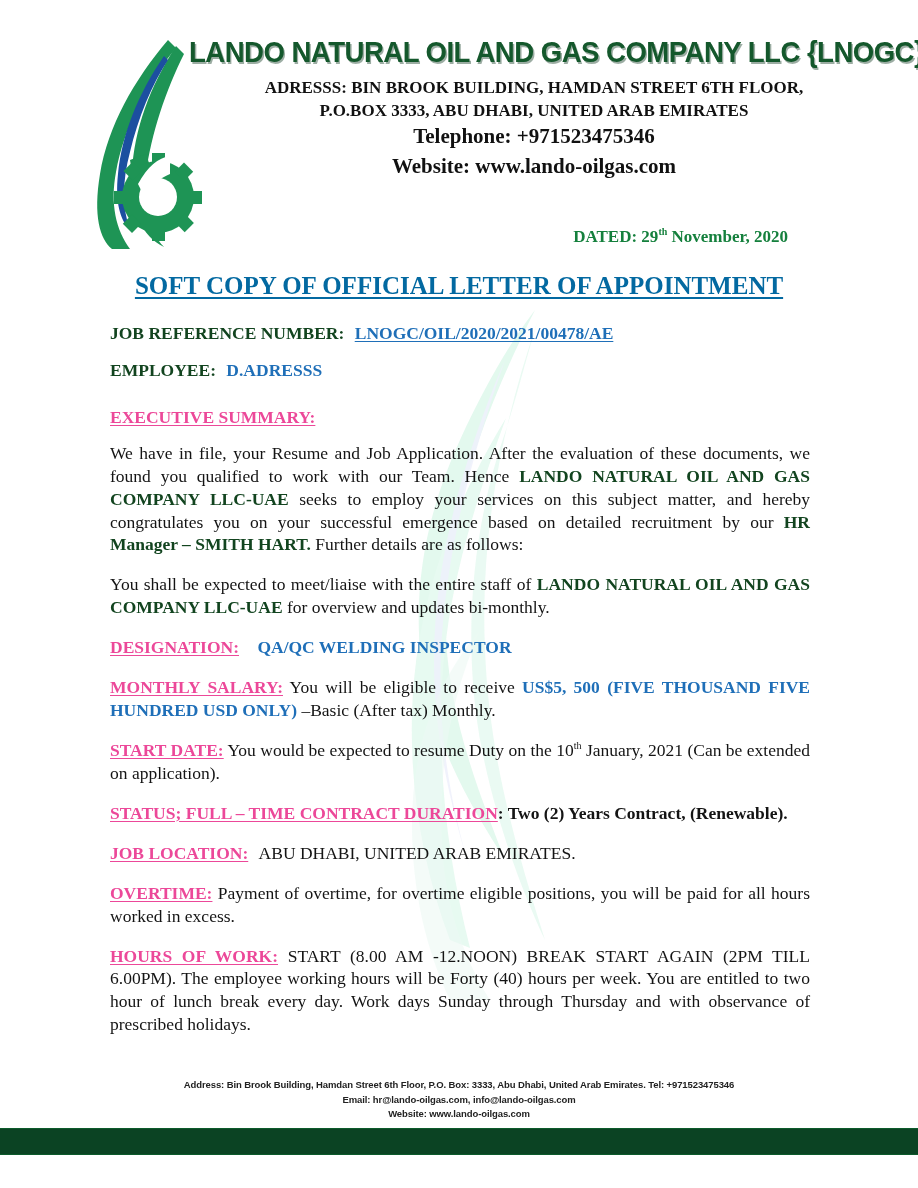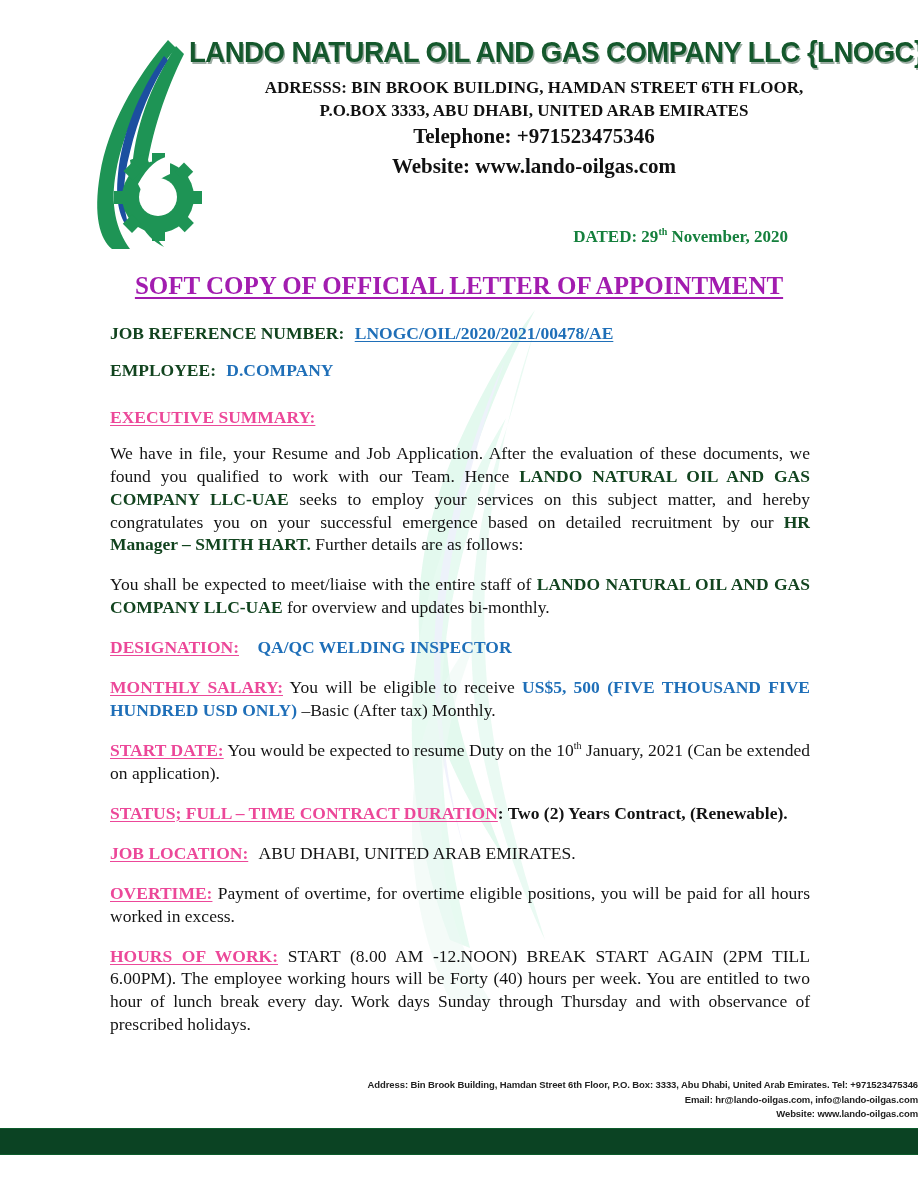--- a/index.html
+++ b/index.html
@@ -97,21 +97,21 @@
 
   .doc-title {
     position: absolute;
     left: 0;
     top: 272px;
     width: 918px;
     text-align: center;
     font-family: "Liberation Serif", serif;
     font-weight: bold;
     font-size: 25px;
-    color: #a21caf;
+    color: #0369a1;
     text-decoration: underline;
     text-underline-offset: 3px;
     z-index: 3;
   }
 
   
   .body-wrap {
     position: absolute;
     left: 110px;
     top: 322px;
@@ -168,21 +168,21 @@
     width: 918px;
     text-align: center;
     font-family: "Liberation Sans Narrow", "Liberation Sans", sans-serif;
     font-weight: bold;
     font-size: 9.5px;
     line-height: 1.55;
     color: #222222;
     letter-spacing: -0.1px;
     z-index: 3;
   }
-  .footer-text div { white-space: nowrap; text-align: right; }
+  .footer-text div { white-space: nowrap; }
 
   .footer-bar {
     position: absolute;
     left: 0;
     top: 1128px;
     width: 918px;
     height: 25px;
     background: #0b4323;
     border-top: 1.5px solid #0d5b2c;
     border-bottom: 1.5px solid #0d5b2c;
@@ -248,21 +248,21 @@
 
   <div class="body-wrap">
 
     <div class="blk line" style="margin-bottom:14px;">
       <span class="hd-plain">JOB REFERENCE NUMBER:</span>
       <span class="sp-s blue-link">LNOGC/OIL/2020/2021/00478/AE</span>
     </div>
 
     <div class="blk line" style="margin-bottom:24px;">
       <span class="hd-plain">EMPLOYEE:</span>
-      <span class="sp-s blue">D.COMPANY</span>
+      <span class="sp-s blue">D.ADRESSS</span>
     </div>
 
     <div class="blk line" style="margin-bottom:13px;">
       <span class="hd">EXECUTIVE SUMMARY:</span>
     </div>
 
     <div class="blk para">
       <span>We have in file, your Resume and Job Application. After the evaluation of these documents, we found you qualified to work with our Team. Hence </span><span class="green-b">LANDO NATURAL OIL AND GAS COMPANY LLC-UAE</span><span> seeks to employ your services on this subject matter, and hereby congratulates you on your successful emergence based on detailed recruitment by our </span><span class="green-b">HR Manager – SMITH HART.</span><span> Further details are as follows:</span>
     </div>
 

